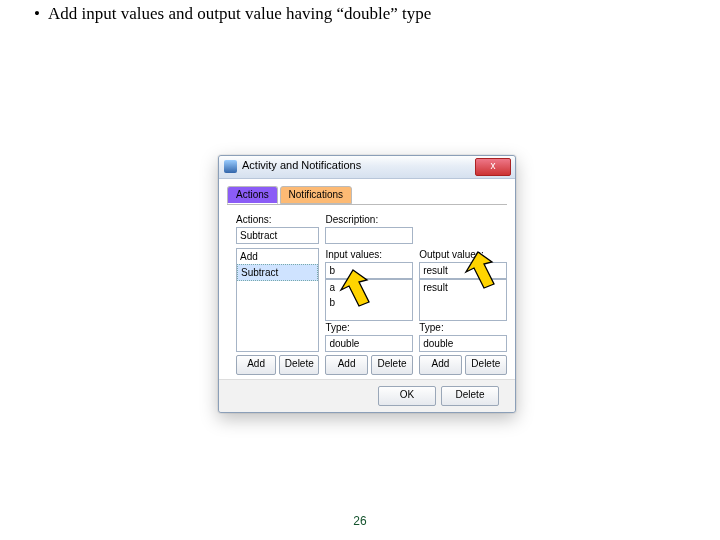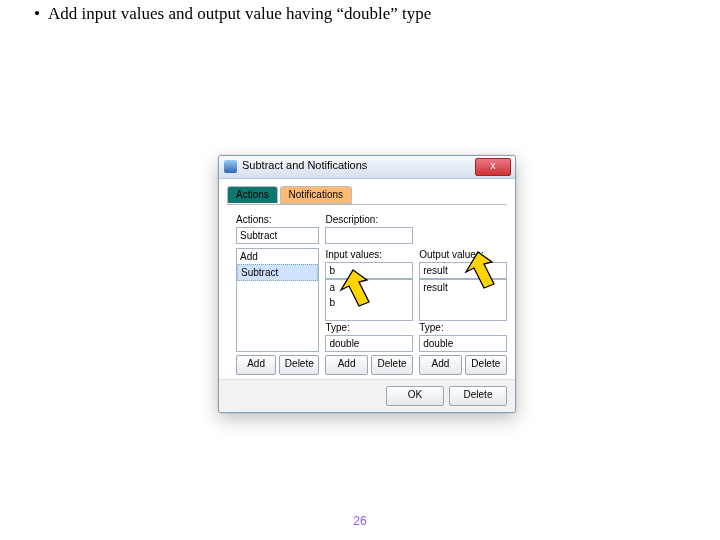--- a/index.html
+++ b/index.html
@@ -2,73 +2,73 @@
 <html><head>
 <meta charset="utf-8">
 <style>
   html,body{margin:0;padding:0;width:720px;height:540px;background:#fff;
     font-family:"Segoe UI",Tahoma,Arial,sans-serif;color:#000;}
   .slide{position:relative;width:720px;height:540px;}
   .title{font-size:29px;font-weight:700;text-align:center;padding:18px 20px 6px;}
   .bullet{font-size:17px;padding:4px 34px 0;font-family:Liberation Serif, serif;}
   .bullet .dot{display:inline-block;width:14px;}
   .page-num{position:absolute;bottom:12px;left:0;right:0;text-align:center;
-    font-size:12px;color:#8b5cf6;}
+    font-size:12px;color:#14532d;}
   
   .dlg{position:absolute;left:218px;top:155px;width:296px;
     border:1px solid #8b9fb8;border-radius:3px;
     box-shadow:0 0 0 1px rgba(0,0,0,.05),0 6px 18px rgba(0,0,0,.25);
     background:#f2f2f2;font-size:10px;}
   .titlebar{height:22px;background:linear-gradient(#fdfefe,#e6edf6 45%,#d6e1ef);
     border-bottom:1px solid #b8c6d9;position:relative;border-radius:3px 3px 0 0;}
   .titlebar .tico{position:absolute;left:5px;top:4px;width:13px;height:13px;
     background:linear-gradient(#9cf,#36a);border-radius:2px;}
   .titlebar .ttxt{position:absolute;left:23px;top:3px;font-size:11px;}
   .closebtn{position:absolute;right:4px;top:2px;width:34px;height:16px;
     background:linear-gradient(#e78,#c33);border:1px solid #a22;
     border-radius:2px;text-align:center;color:#fff;font-size:10px;line-height:14px;}
   .body{background:#fff;padding:6px 8px 4px;}
   .tabs{height:19px;border-bottom:1px solid #bbb;position:relative;margin-bottom:8px;}
   .tab{display:inline-block;border:1px solid #bbb;background:#fdba74;
     padding:2px 8px 3px;font-size:10px;border-radius:3px 3px 0 0;
     position:relative;top:1px;margin-right:-1px;}
-  .tab.active{background:#0f766e;border-bottom-color:#fff;}
+  .tab.active{background:#8b5cf6;border-bottom-color:#fff;}
   .cols{display:flex;gap:6px;padding-left:9px;}
   .col{flex:1;display:flex;flex-direction:column;}
   .col.actions{flex:0.95;}
   .lbl{font-size:10px;margin:1px 0 2px;}
   .field{border:1px solid #a6b4c6;background:#fff;height:15px;
     padding:0 3px;line-height:15px;font-size:10px;}
   .list{border:1px solid #a6b4c6;background:#fff;font-size:10px;flex:1;
     min-height:40px;overflow:hidden;}
   .list .row{padding:1px 3px;line-height:13px;}
   .list .row.sel{background:#cfe3ff;border:1px dotted #7aa;}
   .btnrow{display:flex;gap:3px;margin-top:3px;}
   .wbtn{flex:1;height:18px;border:1px solid #9aa7b8;
     background:linear-gradient(#fefefe,#e6e9ee);border-radius:2px;
     font-size:10px;line-height:16px;text-align:center;}
-  .dlg-btns{background:#f2f2f2;padding:6px 8px;border-top:1px solid #ddd;
+  .dlg-btns{background:#f2f2f2;padding:6px 16px;border-top:1px solid #ddd;
     display:flex;justify-content:flex-end;gap:5px;border-radius:0 0 3px 3px;}
   .dlg-btns .wbtn{flex:0 0 56px;}
   
   .arrow{position:absolute;width:50px;height:40px;pointer-events:none;}
   .arrow svg{width:100%;height:100%;}
 </style>
 </head>
 <body>
 
 <div class="slide">
   <div class="bullet">
     <span class="dot">•</span><span>Add input values and output value having “double” type</span>
   </div>
 
   <div class="dlg">
     <div class="titlebar">
       <span class="tico"></span>
-      <span class="ttxt">Subtract and Notifications</span>
+      <span class="ttxt">Activity and Notifications</span>
       <div class="closebtn">x</div>
     </div>
     <div class="body">
       <div class="tabs">
         <span class="tab active">Actions</span>
         <span class="tab">Notifications</span>
       </div>
       <div class="cols">
 
         <div class="col actions">

